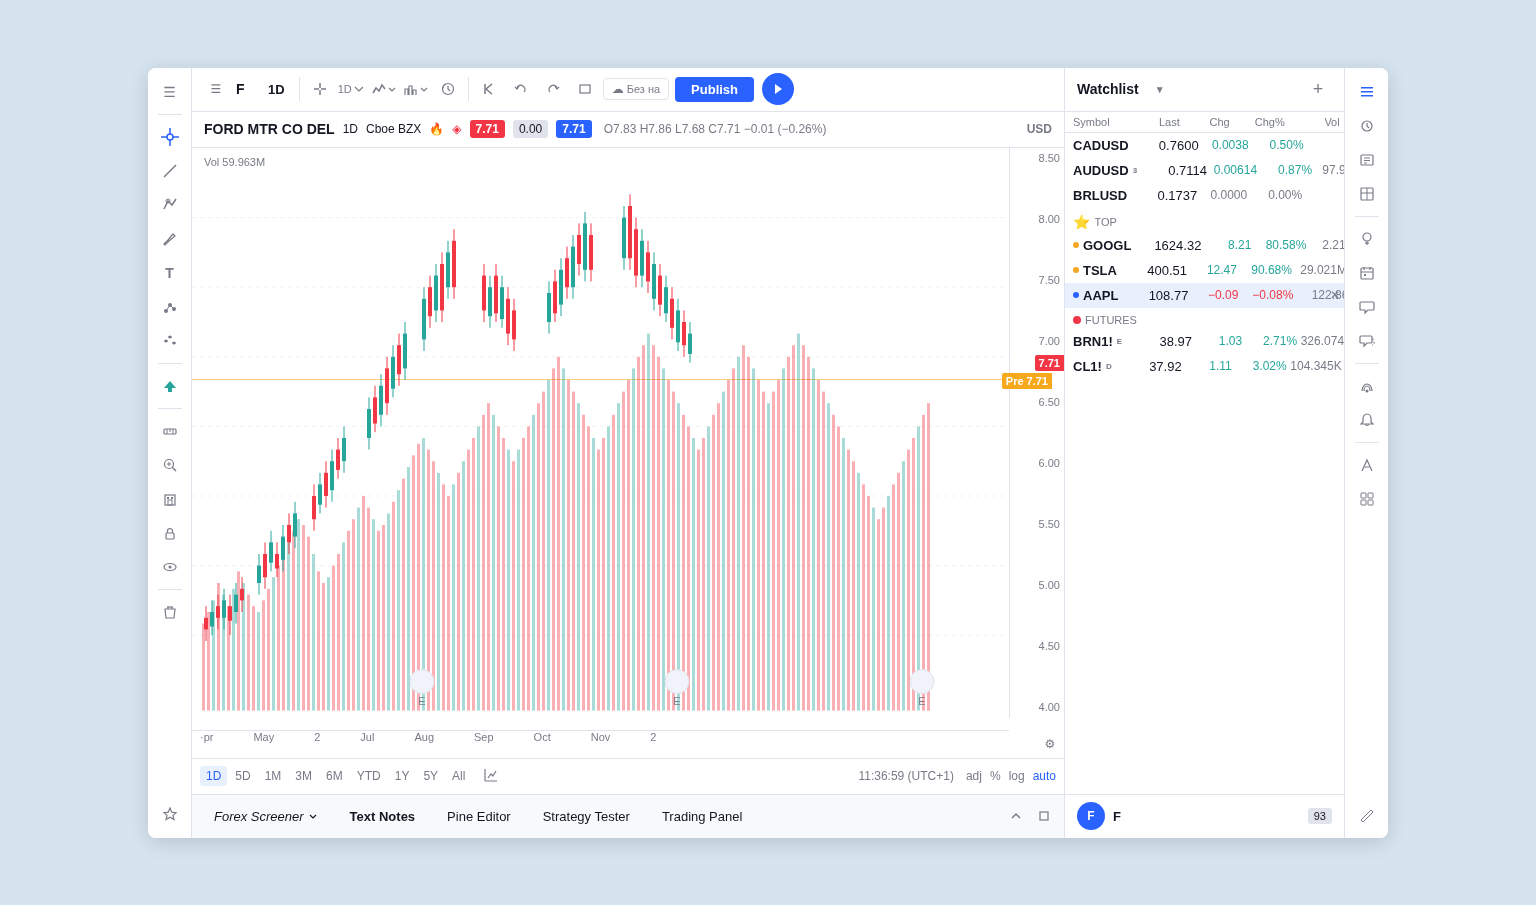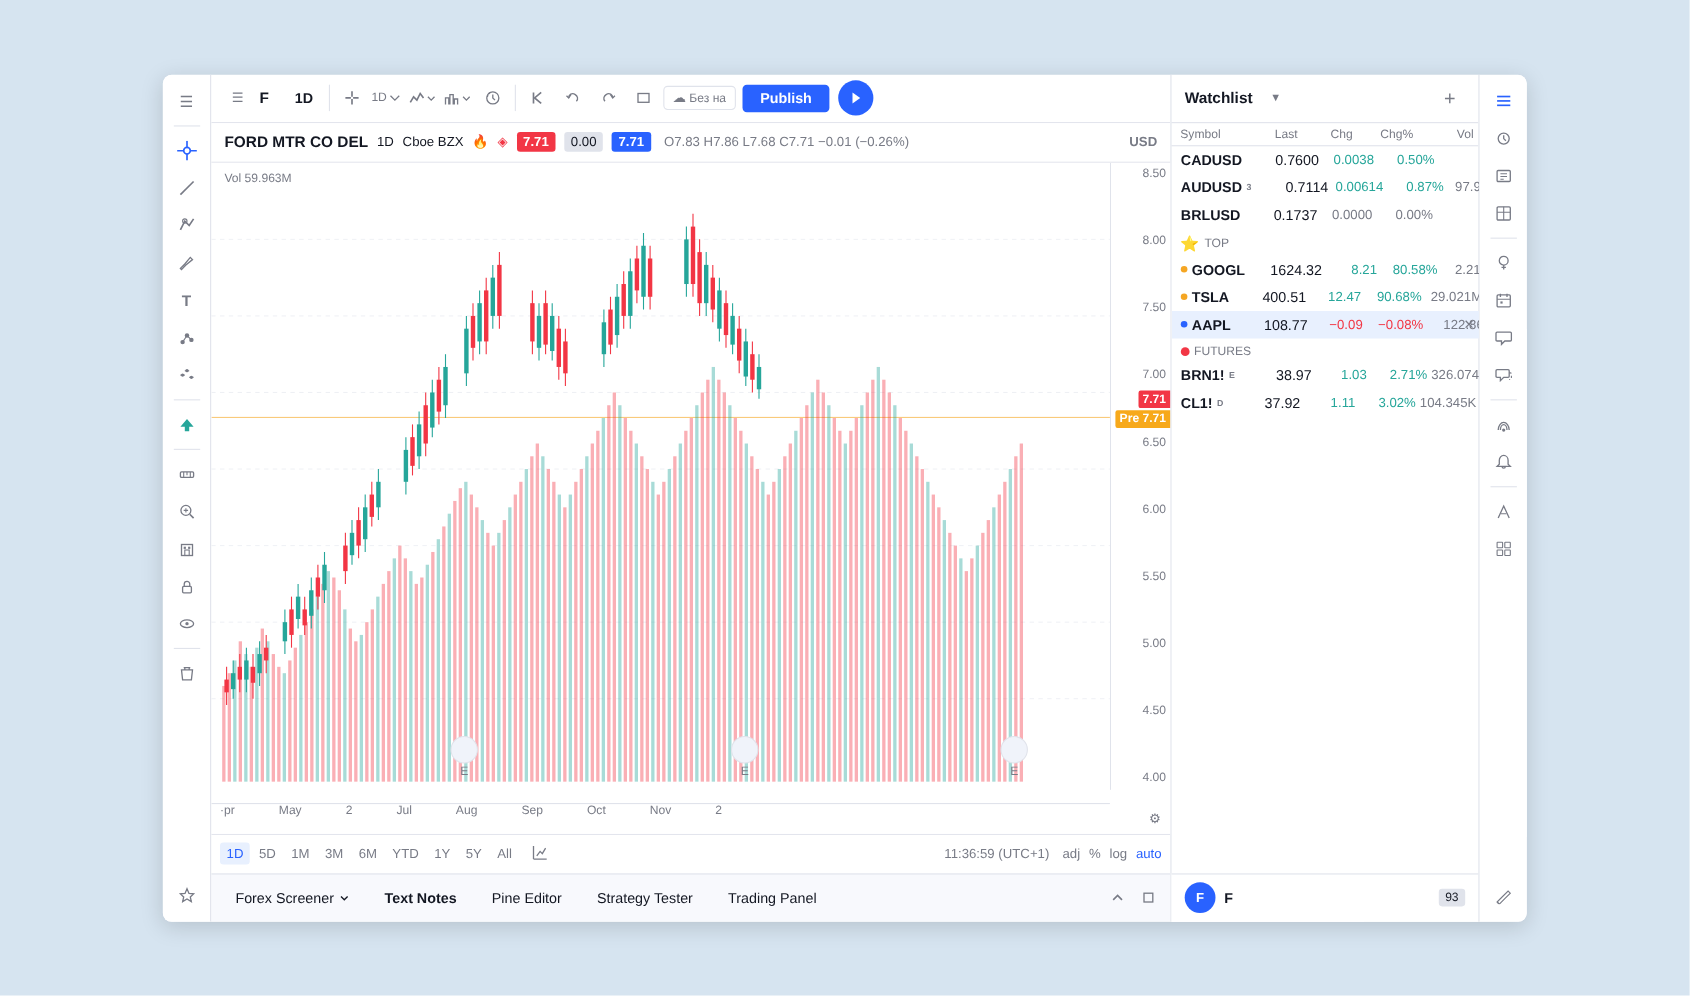--- a/index.html
+++ b/index.html
@@ -336,20 +336,21 @@
       cursor: pointer;
       border-radius: 4px;
       border: none;
       background: transparent;
     }
     .panel-tab.active { font-weight: 600; }
     .panel-tab-forex {
       display: flex;
       align-items: center;
       gap: 4px;
+      font-style: italic;
     }
     .panel-collapse-btns {
       margin-left: auto;
       display: flex;
       gap: 4px;
     }
     .panel-collapse-btn {
       width: 24px;
       height: 24px;
       display: flex;
@@ -1070,21 +1071,21 @@
         <div class="price-label">6.50</div>
         <div class="price-label">6.00</div>
         <div class="price-label">5.50</div>
         <div class="price-label">5.00</div>
         <div class="price-label">4.50</div>
         <div class="price-label">4.00</div>
       </div>
 
       <div class="current-price-tag" style="top:34%;right:0;">7.71</div>
 
-      <div style="position:absolute;right:0;top:37%;background:#f7a91b;color:#fff;font-size:11px;font-weight:600;padding:2px 4px;border-radius:2px 0 0 2px;display:flex;align-items:center;gap:3px;">
+      <div style="position:absolute;right:12px;top:37%;background:#f7a91b;color:#fff;font-size:11px;font-weight:600;padding:2px 4px;border-radius:2px 0 0 2px;display:flex;align-items:center;gap:3px;">
         <span>Pre</span> 
           <span>7.71</span>
       </div>
 
       <div class="time-axis">
         <span>·pr</span>
         <span>May</span>
         <span>2</span>
         <span>Jul</span>
         <span>Aug</span>

